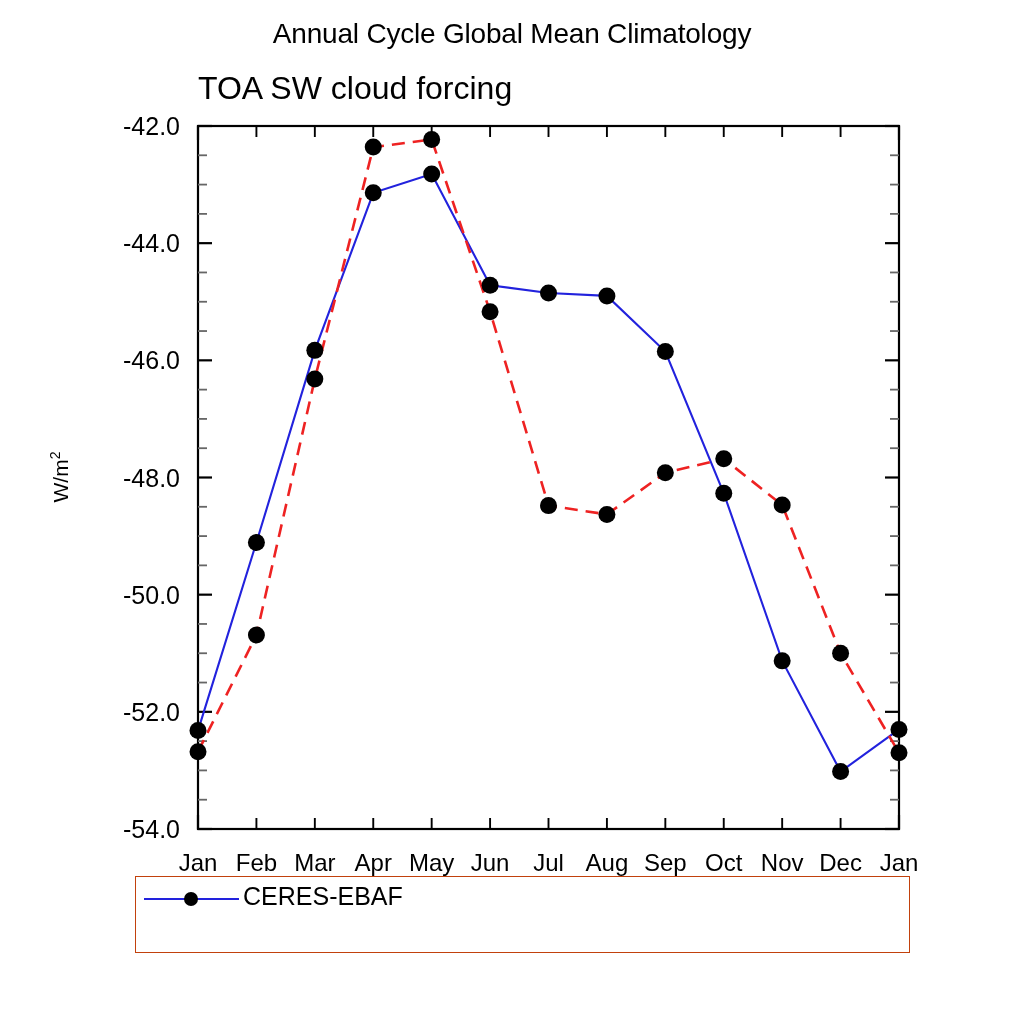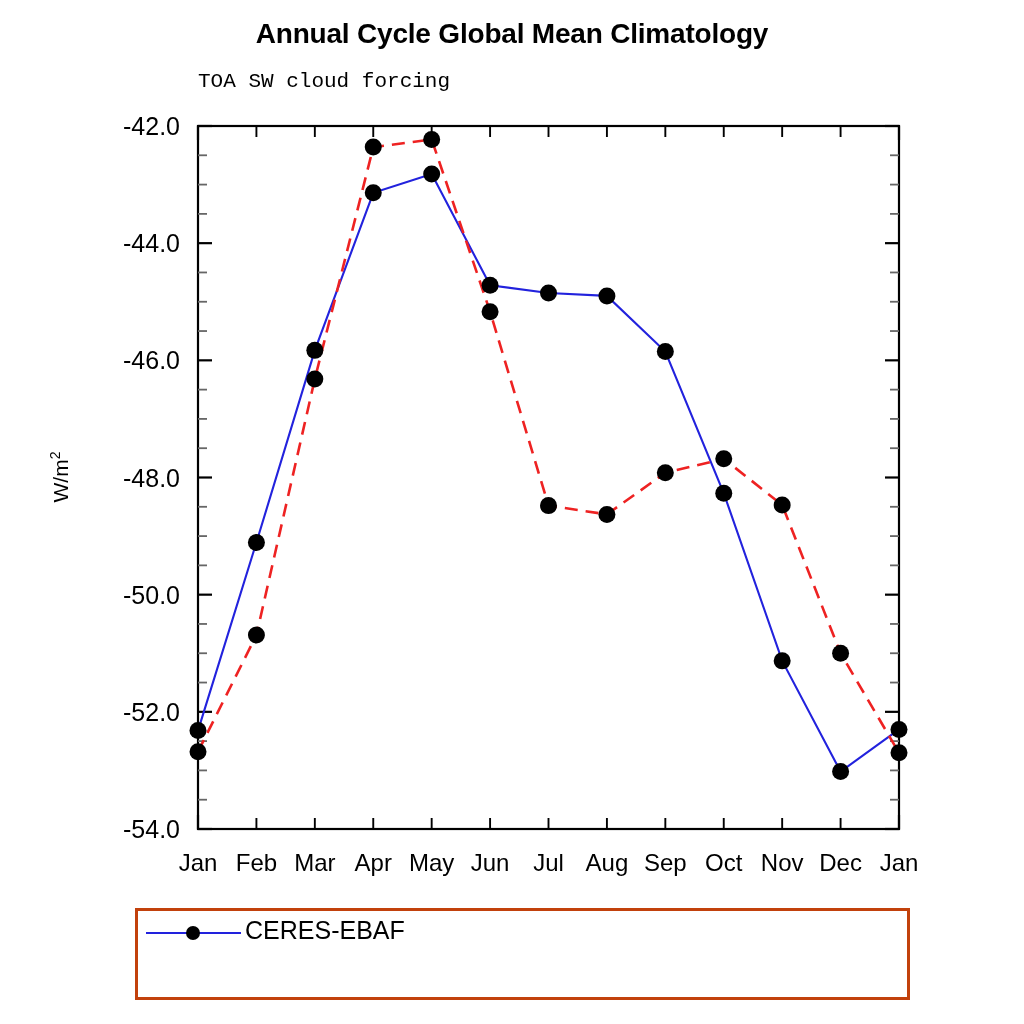--- a/index.html
+++ b/index.html
@@ -21,30 +21,29 @@
     width: 1024px;
     height: 1024px;
   }
   .title {
     position: absolute;
     left: 0;
     top: 18px;
     width: 1024px;
     text-align: center;
     font-size: 28px;
-    font-weight: bold;
+    font-weight: normal;
     letter-spacing: -0.2px;
   }
   .subtitle {
     position: absolute;
     left: 198px;
     top: 70px;
-    font-size: 21px;
+    font-size: 32px;
     font-weight: normal;
-    font-family: Liberation Mono, monospace;
   }
   .ylabel {
     position: absolute;
     left: 47px;
     top: 417px;
     width: 120px;
     font-size: 21px;
     transform: rotate(-90deg);
     transform-origin: 60px 60px;
     text-align: center;
@@ -60,24 +59,24 @@
   }
   .xtick-label {
     font-size: 24px;
     font-family: "Liberation Sans", sans-serif;
     text-anchor: middle;
     fill: #000;
   }
   #legend {
     position: absolute;
     left: 135px;
-    top: 908px;
+    top: 876px;
     width: 775px;
-    height: 92px;
-    border: 3px solid #c2410c;
+    height: 77px;
+    border: 1px solid #c2410c;
     box-sizing: border-box;
   }
   .legend-row {
     position: absolute;
     left: 0;
     height: 40px;
     width: 100%;
   }
   .legend-row.r0 { top: 2px; }
   .legend-row.r1 { top: 44px; }

